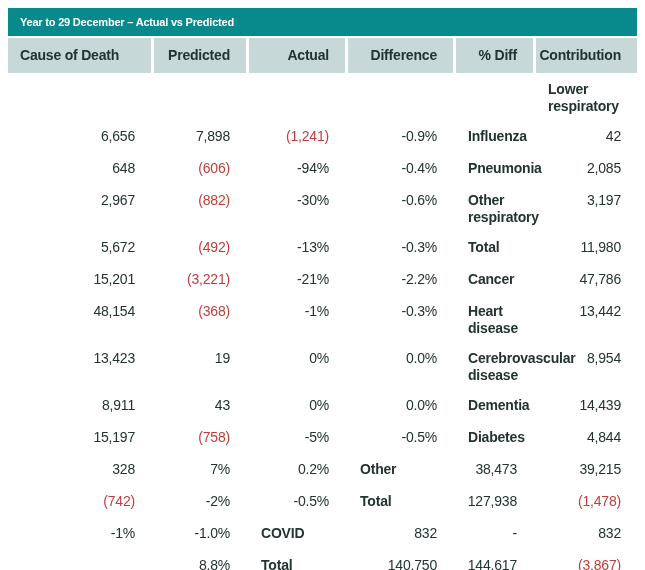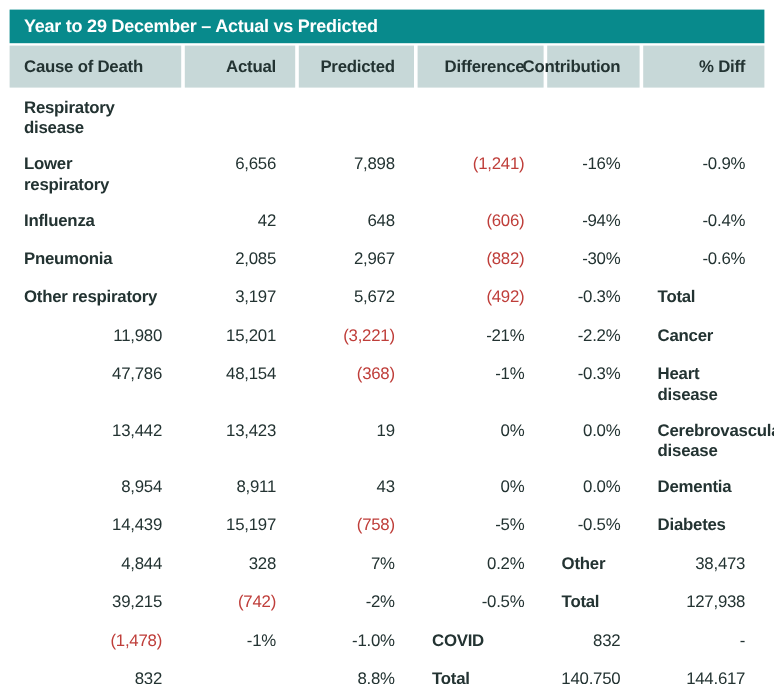--- a/index.html
+++ b/index.html
@@ -15,21 +15,21 @@
     background: #ffffff;
     box-sizing: border-box;
     padding: 8px;
     overflow: hidden;
   }
   .title-bar {
     width: 629px;
     height: 28px;
     background: var(--title-bar, #088a8c);
     color: #ffffff;
-    font-size: 15px;
+    font-size: 11px;
     font-weight: bold;
     letter-spacing: -0.2px;
     display: flex;
     align-items: center;
     padding-left: 12px;
     box-sizing: border-box;
     margin-bottom: 2px;
   }
   .grid {
     width: 629px;
@@ -69,53 +69,52 @@
   }
   .neg { color: var(--negative-text, #bf3e3a); }
 </style>
 </head>
 <body>
 
 <div class="page">
   <div class="title-bar">Year to 29 December – Actual vs Predicted</div>
   <div class="grid" id="table-grid">
       <div class="cell header-cell label-cell">Cause of Death</div>
+      <div class="cell header-cell value-cell">Predicted</div>
       <div class="cell header-cell value-cell">Actual</div>
-      <div class="cell header-cell value-cell">Predicted</div>
       <div class="cell header-cell value-cell">Difference</div>
+      <div class="cell header-cell value-cell">% Diff</div>
       <div class="cell header-cell value-cell">Contribution</div>
-      <div class="cell header-cell value-cell">% Diff</div>
-      <div class="cell row-section label-cell">Respiratory disease</div>
       <div class="cell row-section value-cell"></div>
       <div class="cell row-section value-cell"></div>
       <div class="cell row-section value-cell"></div>
       <div class="cell row-section value-cell"></div>
       <div class="cell row-section value-cell"></div>
       <div class="cell row-sub label-cell">Lower respiratory</div>
       <div class="cell row-sub value-cell">6,656</div>
       <div class="cell row-sub value-cell">7,898</div>
       <div class="cell row-sub value-cell neg">(1,241)</div>
-      <div class="cell row-sub value-cell">-16%</div>
       <div class="cell row-sub value-cell">-0.9%</div>
       <div class="cell row-sub label-cell">Influenza</div>
       <div class="cell row-sub value-cell">42</div>
       <div class="cell row-sub value-cell">648</div>
       <div class="cell row-sub value-cell neg">(606)</div>
       <div class="cell row-sub value-cell">-94%</div>
       <div class="cell row-sub value-cell">-0.4%</div>
       <div class="cell row-sub label-cell">Pneumonia</div>
       <div class="cell row-sub value-cell">2,085</div>
       <div class="cell row-sub value-cell">2,967</div>
       <div class="cell row-sub value-cell neg">(882)</div>
       <div class="cell row-sub value-cell">-30%</div>
       <div class="cell row-sub value-cell">-0.6%</div>
       <div class="cell row-sub label-cell">Other respiratory</div>
       <div class="cell row-sub value-cell">3,197</div>
       <div class="cell row-sub value-cell">5,672</div>
       <div class="cell row-sub value-cell neg">(492)</div>
+      <div class="cell row-sub value-cell">-13%</div>
       <div class="cell row-sub value-cell">-0.3%</div>
       <div class="cell row-total label-cell">Total</div>
       <div class="cell row-total value-cell">11,980</div>
       <div class="cell row-total value-cell">15,201</div>
       <div class="cell row-total value-cell neg">(3,221)</div>
       <div class="cell row-total value-cell">-21%</div>
       <div class="cell row-total value-cell">-2.2%</div>
       <div class="cell row-data label-cell">Cancer</div>
       <div class="cell row-data value-cell">47,786</div>
       <div class="cell row-data value-cell">48,154</div>

